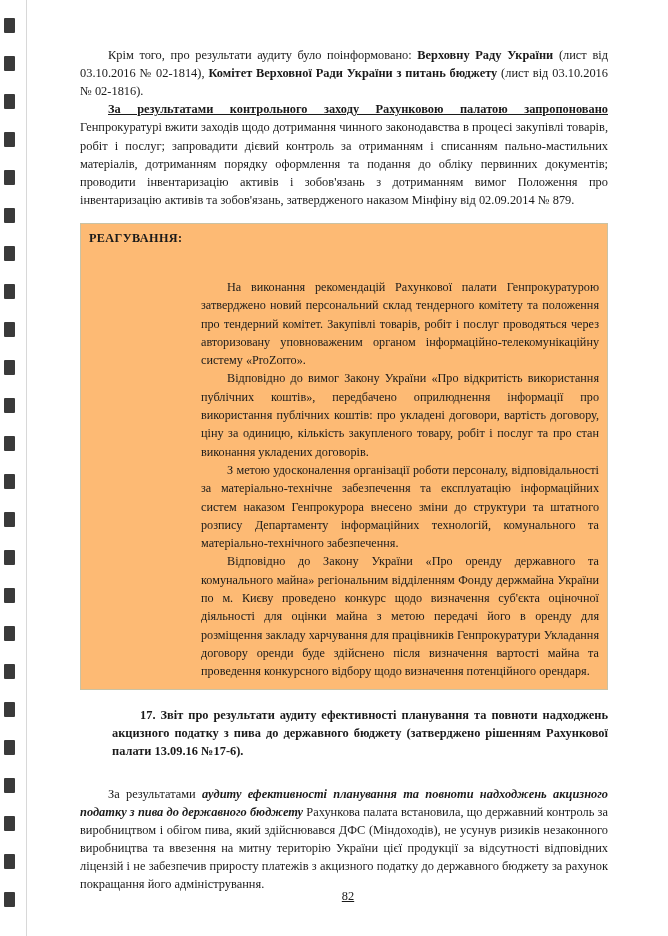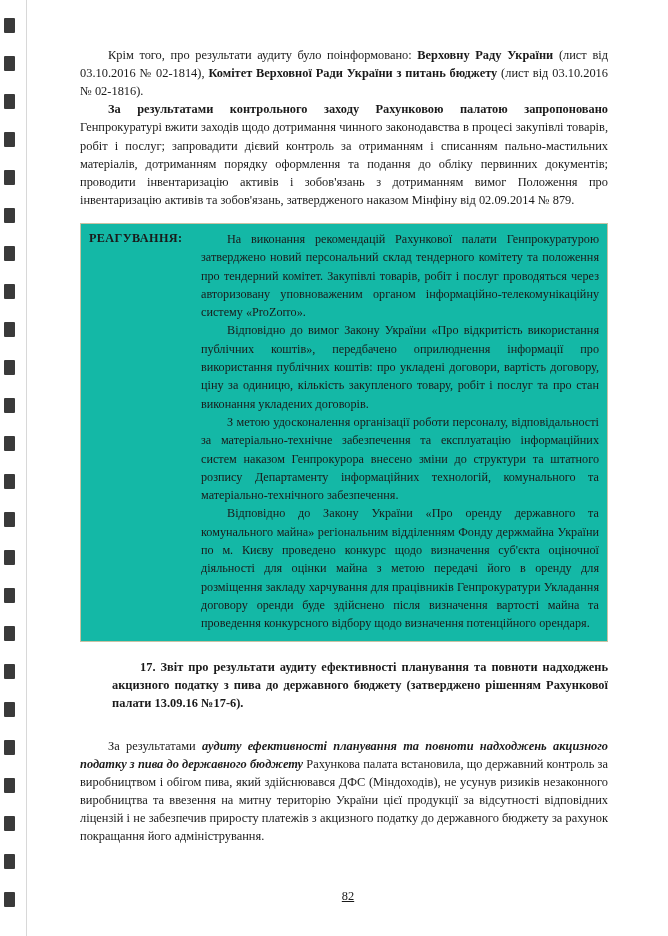--- a/index.html
+++ b/index.html
@@ -59,46 +59,47 @@
 
   p {
     margin: 0;
     font-size: 12.4px;
     line-height: 1.46;
     text-align: justify;
     text-justify: inter-word;
   }
   .indent { text-indent: 28px; }
   .b { font-weight: bold; }
-  .bu { font-weight: bold; }
+  .bu { font-weight: bold; text-decoration: underline; }
   .bi { font-weight: bold; font-style: italic; }
 
   
   .reaction-block {
     position: relative;
     margin-top: 14px;
     display: flex;
     align-items: flex-start;
-    background: #14b8a6;
+    background: #fdba74;
     border: 1px solid #c9c2a4;
     padding: 6px 8px 8px 8px;
     box-sizing: border-box;
     width: 528px;
   }
   .reaction-label {
     flex: 0 0 108px;
     font-size: 12.2px;
     font-weight: bold;
     letter-spacing: 0.4px;
     color: #1a1a1a;
     padding-top: 1px;
   }
   .reaction-body {
     flex: 1 1 auto;
     padding-left: 4px;
+    margin-top: 48px;
   }
   .reaction-body p {
     text-indent: 26px;
     font-size: 12.2px;
     line-height: 1.5;
   }
   .reaction-body p + p { margin-top: 0; }
 
   .gap-sm { margin-top: 25px; }
   .gap-md { margin-top: 16px; margin-left: 32px; }

